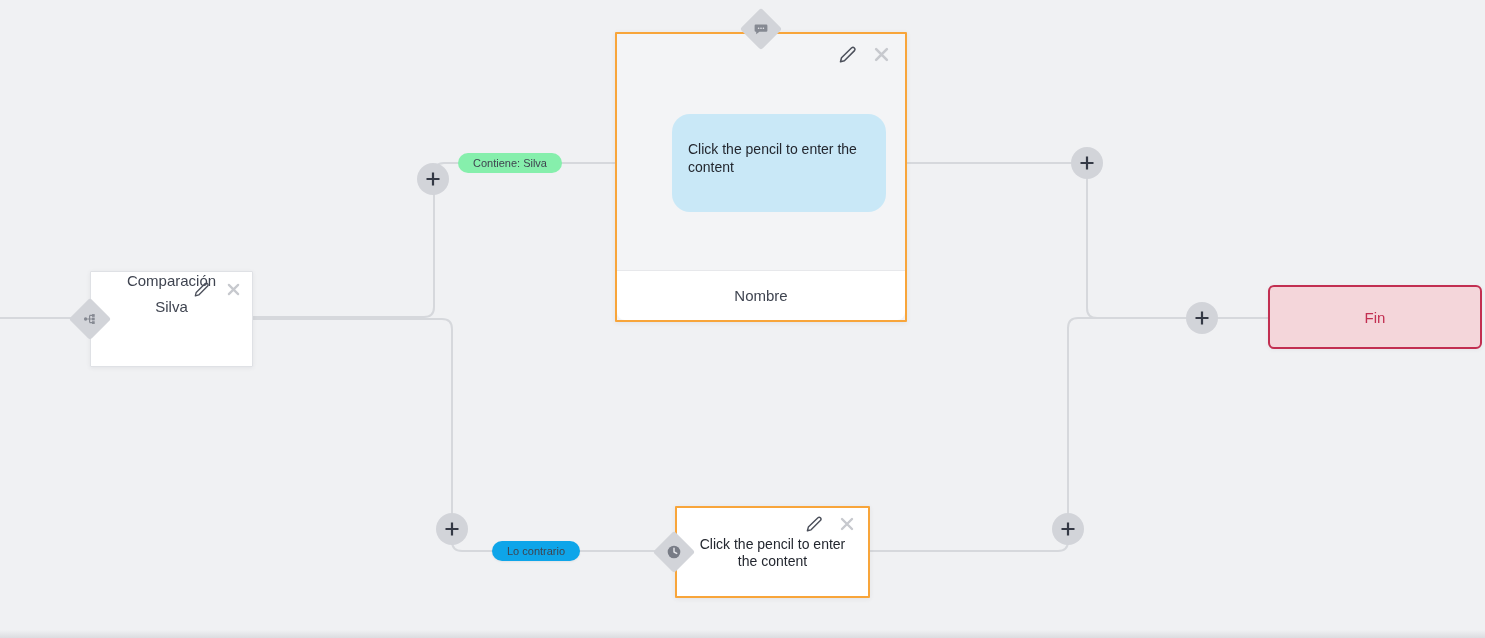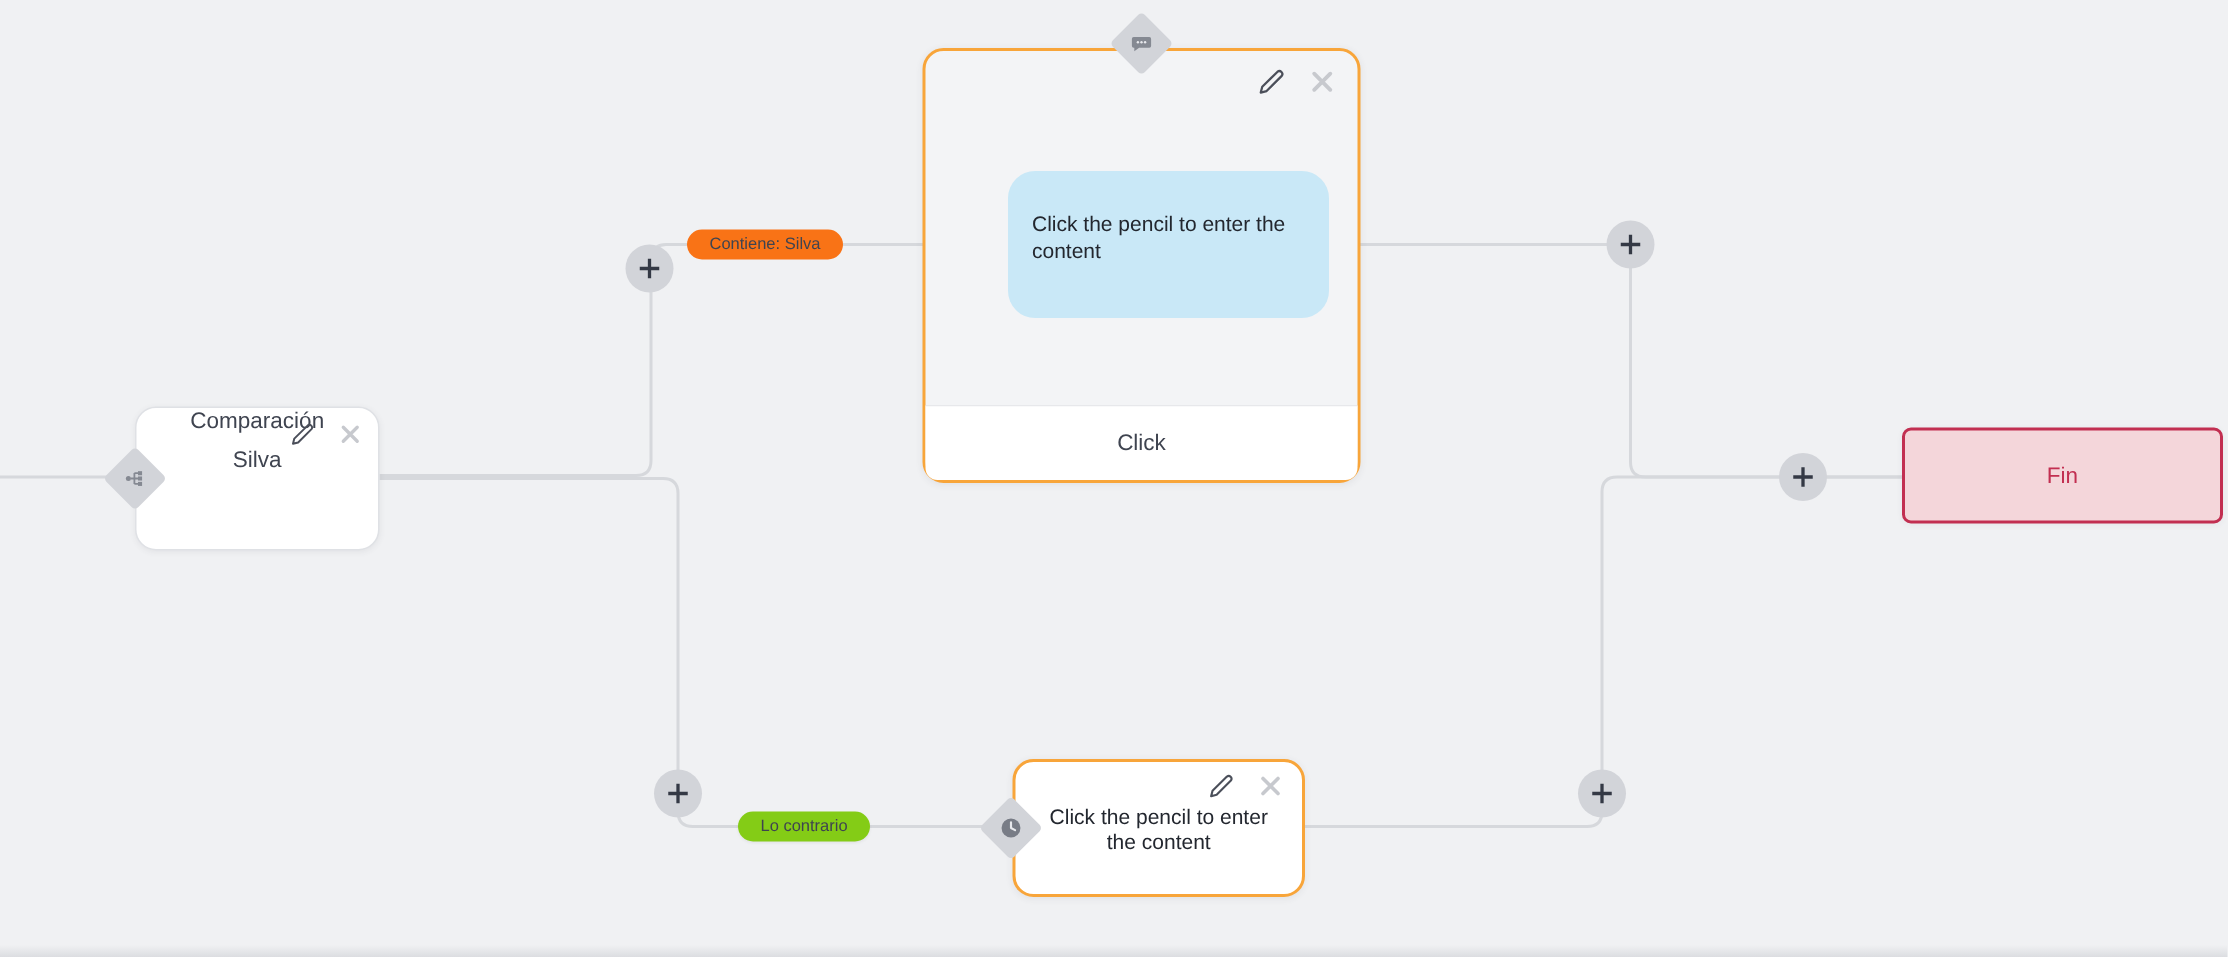--- a/index.html
+++ b/index.html
@@ -32,37 +32,37 @@
   }
   .plus-btn svg { display: block; }
 
   
   .edge-pill {
     position: absolute; z-index: 2;
     height: 20px; line-height: 20px; padding: 0 15px;
     border-radius: 10px; font-size: 11px; color: #42465
     2; white-space: nowrap;
   }
-  .edge-pill.gray { background: #f97316; color: #3f4450; }
-  .edge-pill.white { background: #84cc16; color: #3f4450; box-shadow: 0 1px 2px rgba(60,64,80,0.08); text-align: right; }
+  .edge-pill.gray { background: #86efac; color: #3f4450; }
+  .edge-pill.white { background: #0ea5e9; color: #3f4450; box-shadow: 0 1px 2px rgba(60,64,80,0.08); text-align: right; }
 
   
   .diamond {
     position: absolute; z-index: 4;
     width: 30px; height: 30px; background: #d2d4d9;
     transform: rotate(45deg); border-radius: 3px;
   }
   .diamond .di-icon {
     position: absolute; inset: 0;
     display: flex; align-items: center; justify-content: center;
     transform: rotate(-45deg);
   }
 
   
-  .node { position: absolute; z-index: 3; border-radius: 14px; }
+  .node { position: absolute; z-index: 3; border-radius: 1px; }
   .node-actions {
     position: absolute; top: 8px; right: 10px;
     display: flex; align-items: center; gap: 14px; z-index: 5;
   }
   .icon-btn {
     background: none; border: none; padding: 2px; cursor: pointer;
     display: flex; align-items: center; justify-content: center;
   }
 
   
@@ -197,21 +197,21 @@
           <path d="M12.7,1.8 a2 2 0 0 1 2.8,2.8 L5.4,14.7 L1.5,15.7 L2.5,11.8 Z" fill="none" stroke="#4b4f5a" stroke-width="1.5" stroke-linejoin="round"></path>
         </svg>
       </button>
       <button class="icon-btn">
         <svg width="15" height="15" viewBox="0 0 14 14">
             <path d="M2,2 L12,12 M12,2 L2,12" stroke="#c7c9ce" stroke-width="2.4" stroke-linecap="round"></path>
           </svg>
       </button>
     </div>
     <div class="bubble">Click the pencil to enter the content</div>
-    <div class="footer">Click</div>
+    <div class="footer">Nombre</div>
   </div>
   <div class="diamond" style="left:746px; top:14px;">
     <span class="di-icon">
       <svg width="16" height="16" viewBox="0 0 20 20">
         <path d="M3.5,4.5 h13 a1.5 1.5 0 0 1 1.5,1.5 v6 a1.5 1.5 0 0 1 -1.5,1.5 h-8.5 l-4,3 v-3 h-0.5 a1.5 1.5 0 0 1 -1.5,-1.5 v-6 a1.5 1.5 0 0 1 1.5,-1.5 z" fill="#858992"></path>
         <circle cx="7" cy="9" r="1" fill="#e7e8ec"></circle>
         <circle cx="10" cy="9" r="1" fill="#e7e8ec"></circle>
         <circle cx="13" cy="9" r="1" fill="#e7e8ec"></circle>
       </svg>
     </span>

